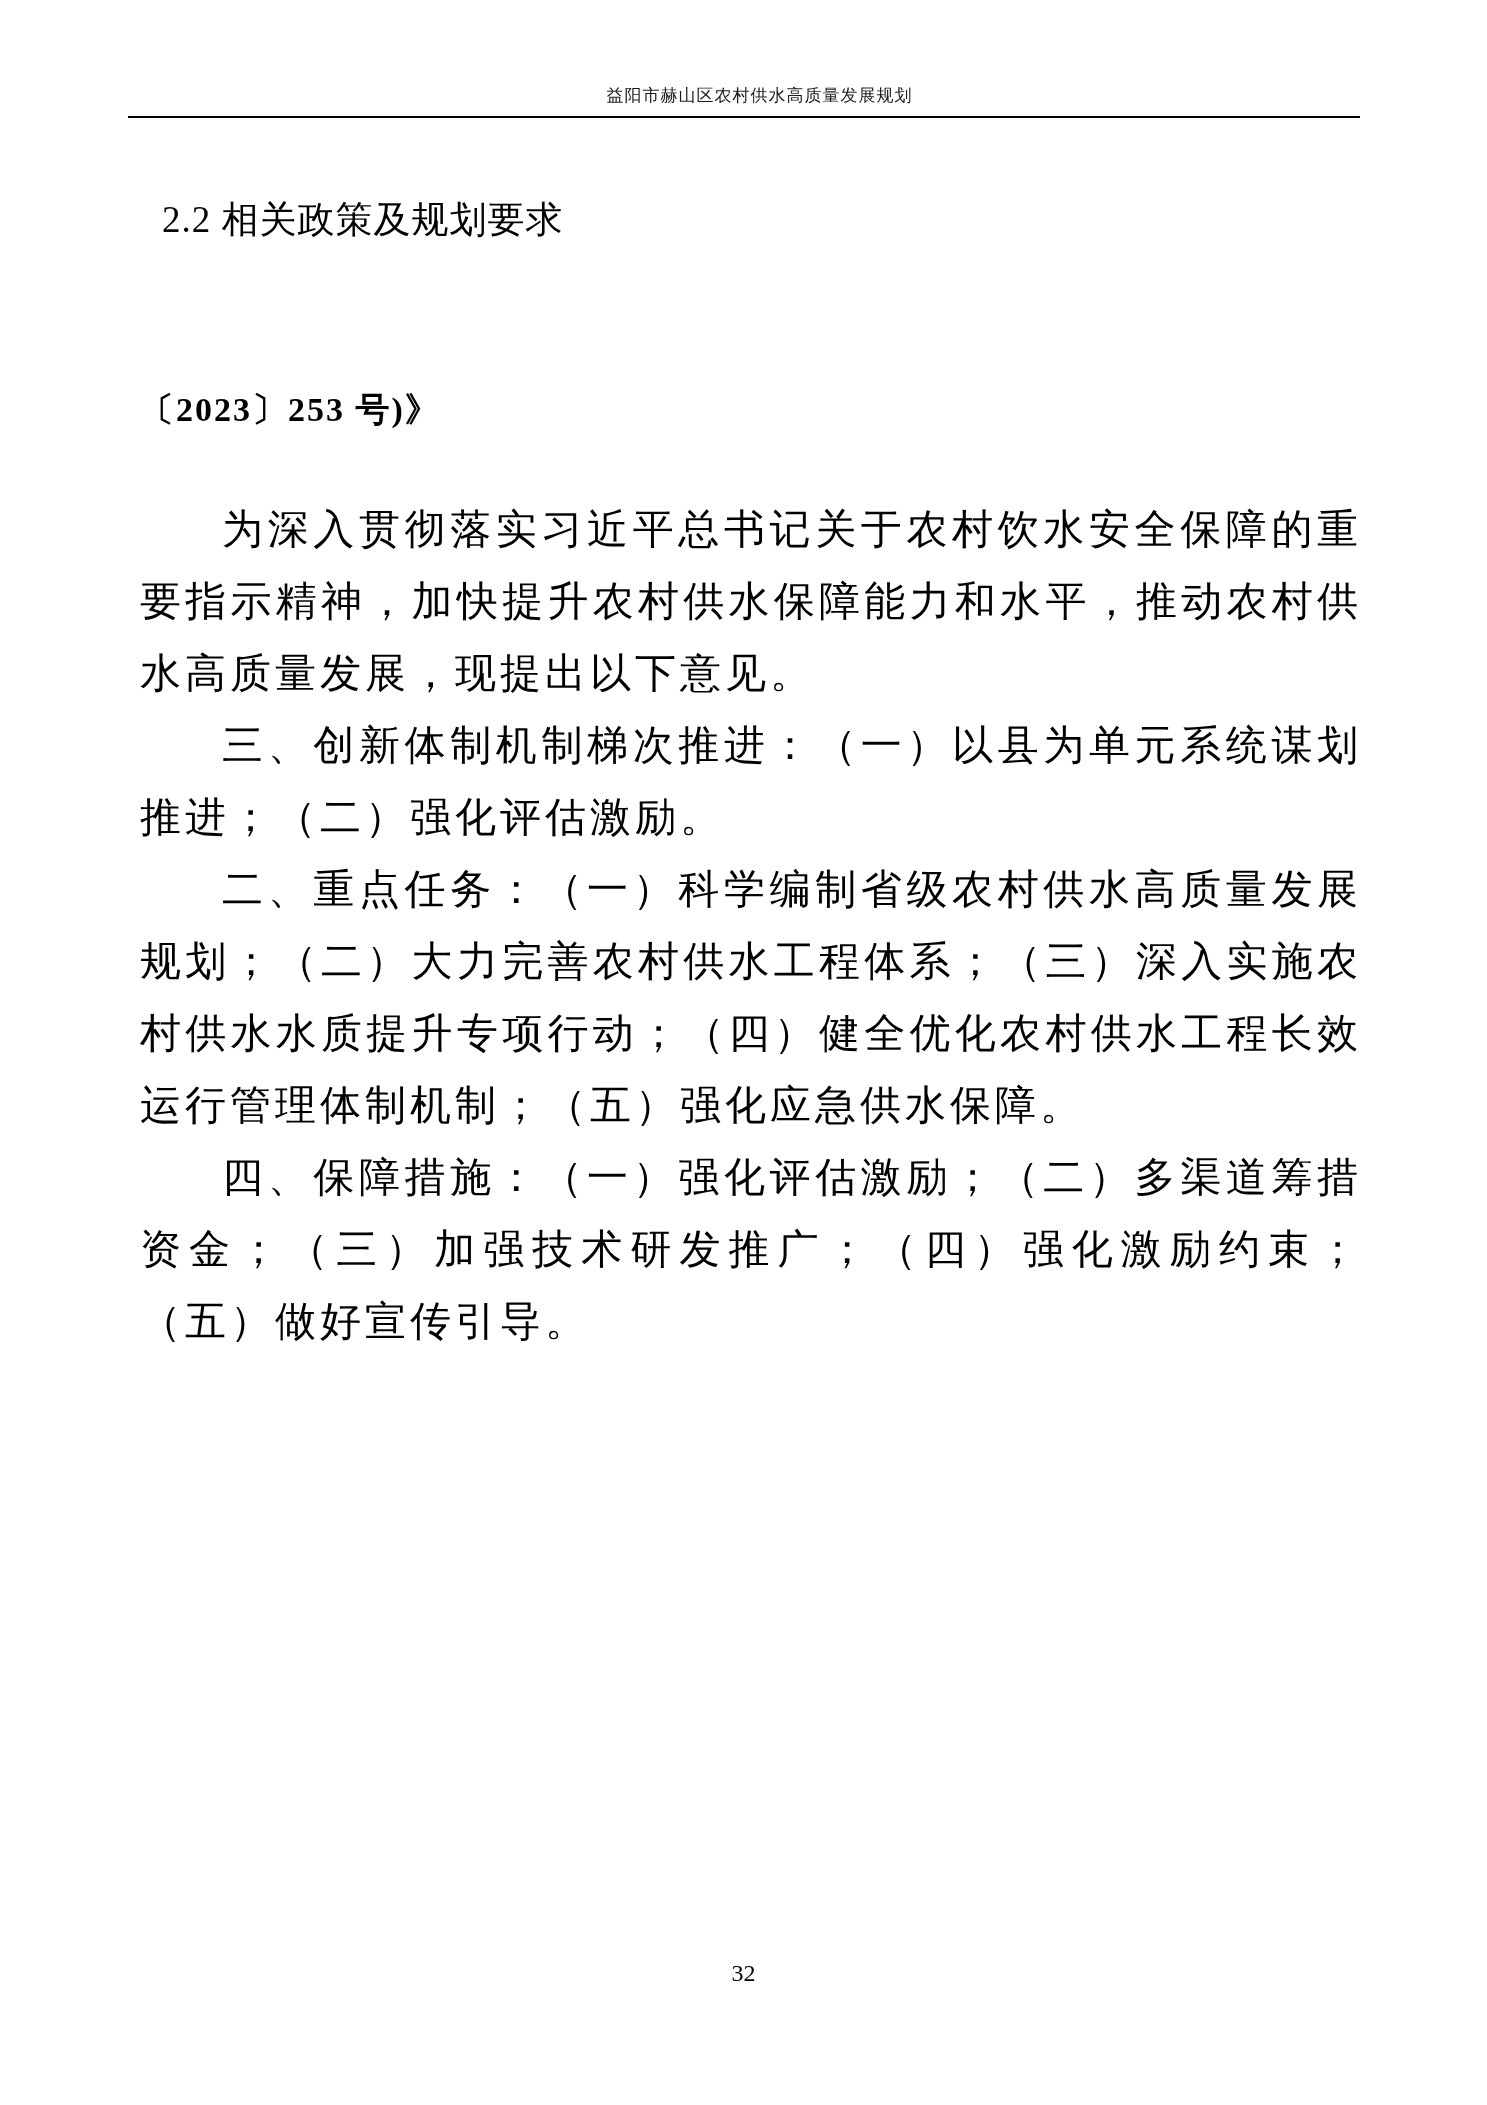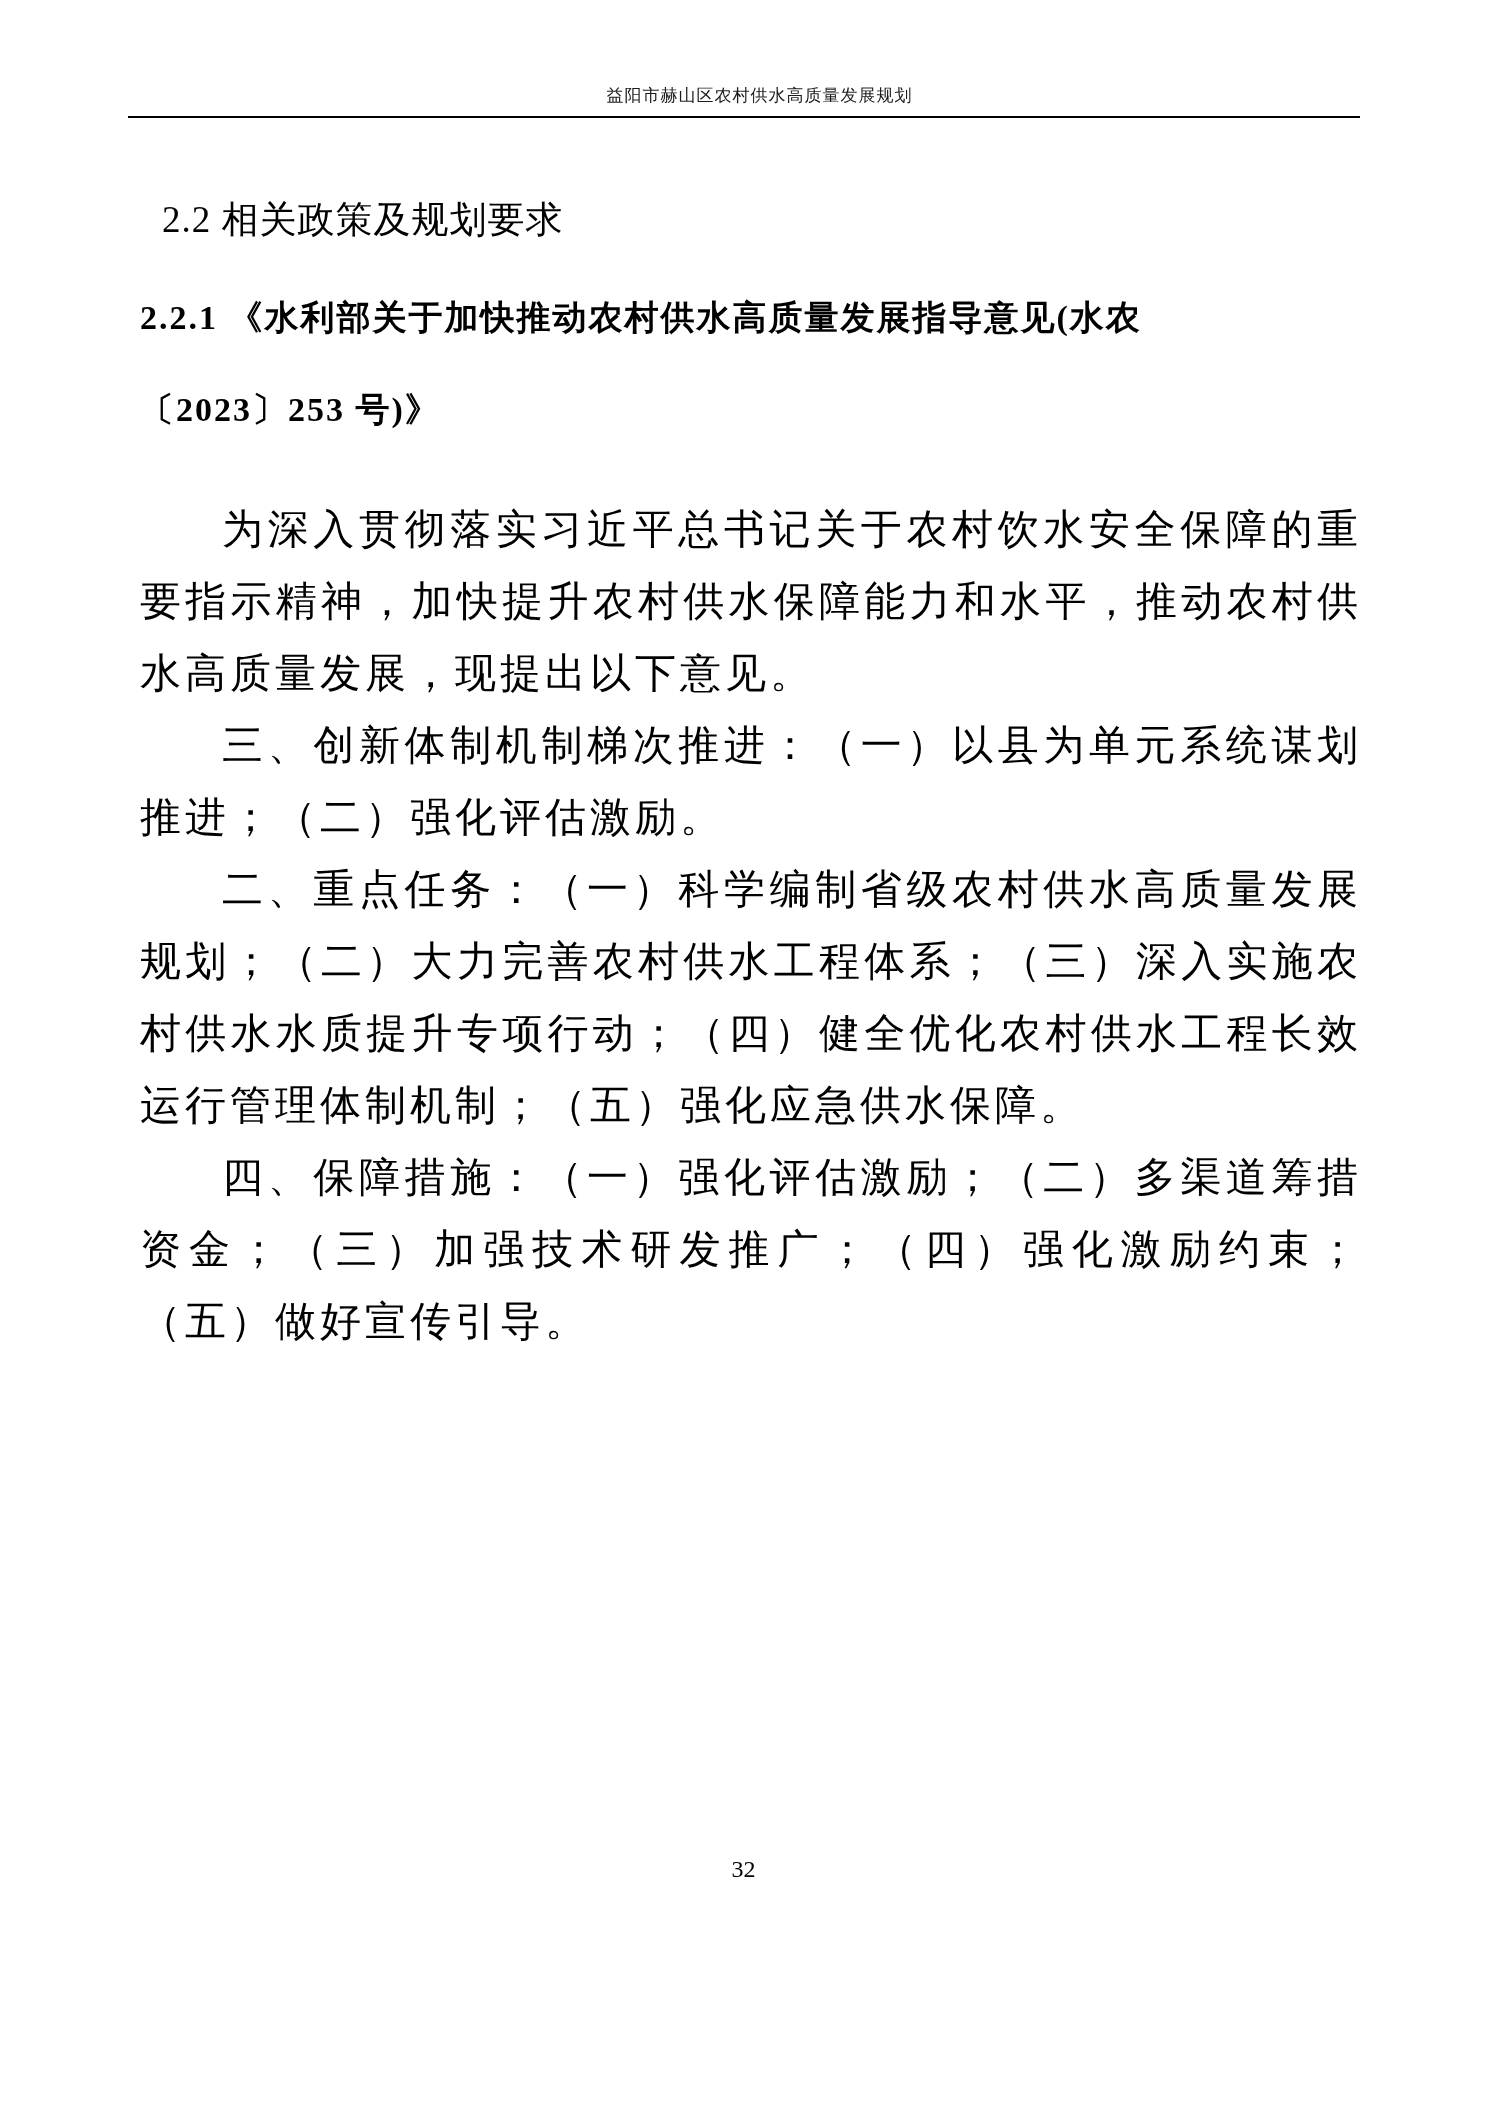--- a/index.html
+++ b/index.html
@@ -60,42 +60,42 @@
   .body-text p {
     margin: 0;
     font-size: 41px;
     line-height: 72px;
     letter-spacing: 4px;
     text-align: justify;
     text-indent: 2em;
   }
   .page-number {
     position: absolute;
-    top: 1856px;
+    top: 1960px;
     left: 0;
     width: 100%;
     text-align: center;
     font-size: 24px;
   }
 </style>
 </head>
 <body>
 
 <div class="page">
 
   <div class="header-title">益阳市赫山区农村供水高质量发展规划</div>
 
   <div class="header-rule"></div>
 
   <div class="content">
 
     <h1 class="h-section">2.2 相关政策及规划要求</h1>
 
     <h2 class="h-subsection">
-      <span>2.2.1 《水利部关于加快推动农村供水高质量发展指导意见(水农</span><br>
+      <br>
       <span>〔2023〕253 号)》</span>
     </h2>
 
     <div class="body-text">
       <p>为深入贯彻落实习近平总书记关于农村饮水安全保障的重要指示精神，加快提升农村供水保障能力和水平，推动农村供水高质量发展，现提出以下意见。</p>
       <p>三、创新体制机制梯次推进：（一）以县为单元系统谋划推进；（二）强化评估激励。</p>
       <p>二、重点任务：（一）科学编制省级农村供水高质量发展规划；（二）大力完善农村供水工程体系；（三）深入实施农村供水水质提升专项行动；（四）健全优化农村供水工程长效运行管理体制机制；（五）强化应急供水保障。</p>
       <p>四、保障措施：（一）强化评估激励；（二）多渠道筹措资金；（三）加强技术研发推广；（四）强化激励约束；（五）做好宣传引导。</p>
     </div>
 

